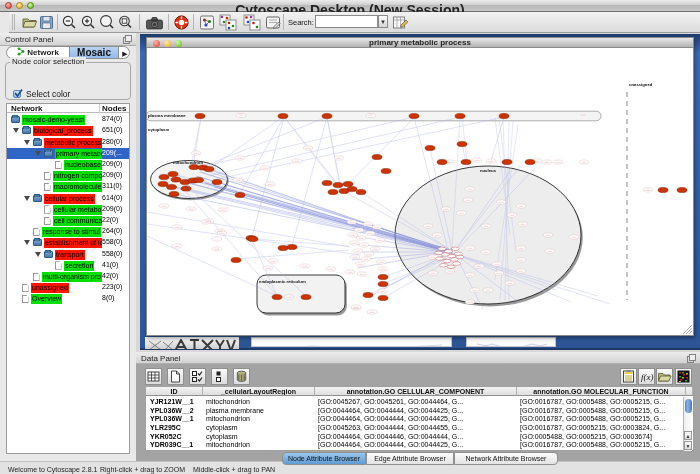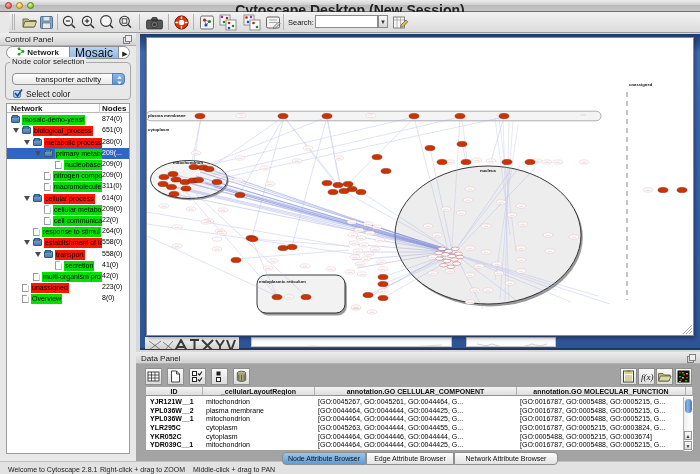--- a/index.html
+++ b/index.html
@@ -17,21 +17,21 @@
 .tbi { position:absolute; top:2px; }
 #searchlbl { position:absolute; left:279px; top:6px; font-size:7.5px; color:#111; }
 #searchbox { position:absolute; left:306px; top:3px; width:63px; height:13px; background:#fff; border:1px solid #8a8a8a; }
 #searcharrow { position:absolute; left:369px; top:3px; width:10px; height:13px; background:linear-gradient(#fdfdfd,#d5d5d5); border:1px solid #8a8a8a; font-size:6px; text-align:center; line-height:13px; color:#333; }
 
 #control { position:absolute; left:0; top:33px; width:124px; height:428px; background:#e8e8e8; }
 #cphead { position:absolute; left:0; top:0; width:136px; height:13px; background:linear-gradient(#efefef,#d4d4d4); border-bottom:1px solid #aeaeae; }
 #cphead span { position:absolute; left:5px; top:2px; font-size:8px; color:#1a1a1a; }
 #tabbar { position:absolute; left:6px; top:13px; width:124px; height:13px; background:#fff; border:1px solid #8f8f8f; border-radius:7px; overflow:hidden; }
 #tabnet { position:absolute; left:0; top:0; width:62px; height:13px; font-size:8px; font-weight:bold; color:#222; text-align:center; line-height:12px; }
-#tabmosaic { position:absolute; left:62px; top:0; width:49px; height:13px; background:linear-gradient(#b9d3f2,#8cb5e8); border-left:1px solid #8f8f8f; font-size:12px; font-weight:normal; color:#111; text-align:center; line-height:12px; }
+#tabmosaic { position:absolute; left:62px; top:0; width:49px; height:13px; background:linear-gradient(#b9d3f2,#8cb5e8); border-left:1px solid #8f8f8f; font-size:10px; font-weight:bold; color:#111; text-align:center; line-height:12px; }
 #tabarr { position:absolute; left:111px; top:0; width:13px; height:13px; border-left:1px solid #8f8f8f; font-size:7px; text-align:center; line-height:13px; color:#222; }
 #groupbox { position:absolute; left:5px; top:29px; width:126px; height:38px; border:1px solid #a8a8a8; border-radius:4px; }
 #grouplbl { position:absolute; left:10px; top:24px; font-size:8px; font-weight:normal; color:#1a1a1a; background:#e8e8e8; padding:0 2px; }
 #combo { position:absolute; left:12px; top:40px; width:113px; height:12px; background:linear-gradient(#ffffff,#e8e8e8); border:1px solid #909090; border-radius:4px; font-size:8px; color:#111; text-align:center; line-height:11px; }
 #combospin { position:absolute; right:-1px; top:-1px; width:13px; height:12px; background:linear-gradient(#8db6ec,#5d92d8); border:1px solid #5580b8; border-radius:0 4px 4px 0; }
 #checkbox { position:absolute; left:13px; top:56.5px; width:8px; height:8px; background:linear-gradient(#cfe2f7,#8fb9ea); border:1px solid #5b83b8; border-radius:2px; }
 #checklbl { position:absolute; left:26px; top:56px; font-size:8.5px; color:#111; }
 #treebox { position:absolute; left:6px; top:70px; width:124px; height:351px; background:#fff; border:1px solid #9b9b9b; }
 #treehdr { position:absolute; left:0; top:0; width:122px; height:9px; border-bottom:1px solid #bbb; background:#fdfdfd; }
 #treehdr .h1 { position:absolute; left:4px; top:0px; font-size:8px; font-weight:bold; color:#111; }
@@ -179,26 +179,20 @@
             <circle cx="2" cy="1.8" r="1.4" fill="#2a2"></circle>
             <circle cx="6" cy="4.5" r="1.4" fill="#2a2"></circle>
             <circle cx="2" cy="7.2" r="1.4" fill="#2a2"></circle>
             <path d="M2 1.8 L6 4.5 L2 7.2" stroke="#282" stroke-width="0.7" fill="none"></path>
           </svg> Network</div>
       <div id="tabmosaic">Mosaic</div>
       <div id="tabarr">▶</div>
     </div>
     <div id="groupbox"></div>
     <div id="grouplbl">Node color selection</div>
-    <div id="combo">transporter activity<div id="combospin">
-          <svg width="11" height="12" viewBox="0 0 12 13" style="position:absolute;left:1px;top:0">
-            <path d="M6 2 L8.5 5 h-5 Z" fill="#fff"></path>
-            <path d="M6 11 L3.5 8 h5 Z" fill="#fff"></path>
-          </svg>
-        </div></div>
     <div id="checkbox">
         <svg width="11" height="11" viewBox="0 0 11 11" style="position:absolute;left:-1px;top:-3px">
           <path d="M2 5 L4.5 8 L9 1.5" fill="none" stroke="#1a4a8a" stroke-width="1.6"></path>
         </svg>
       </div>
     <div id="checklbl">Select color</div>
     <div id="treebox">
       <div id="treehdr">
           <span class="h1">Network</span>
           <span class="h2">Nodes</span>
@@ -314,20 +308,26 @@
           <circle cx="90" cy="5" r="1" fill="#cc4422"></circle>
           <circle cx="150" cy="6" r="1" fill="#cc4422"></circle>
         </svg>
     </div>
     <div class="fragment" style="left:330px;top:304px;width:90px;height:10px;background:#fdfdfd;border:1px solid #c5c5c5;overflow:hidden">
       <svg width="90" height="10">
           <path d="M5 8 L25 2 L45 8 L65 2 L85 7 M10 2 L40 8 M60 8 L80 2" stroke="#b8b8e0" stroke-width="0.7" fill="none"></path>
         </svg>
     </div>
     <div id="netwin">
+      <div id="nwtitle">
+        <div class="tl" style="left:6px;top:1.5px;width:7px;height:7px;background:radial-gradient(circle at 35% 30%,#ffb0a8,#ee6a5f 60%,#c33a30);"></div>
+        <div class="tl" style="left:17px;top:1.5px;width:7px;height:7px;background:radial-gradient(circle at 35% 30%,#ffe9a8,#f5c153 60%,#d79b2a);"></div>
+        <div class="tl" style="left:28px;top:1.5px;width:7px;height:7px;background:radial-gradient(circle at 35% 30%,#d2f5a8,#8fd153 60%,#5d9b2a);"></div>
+        <div class="t">primary metabolic process</div>
+      </div>
       <div id="nwcanvas"><svg width="546" height="286" viewBox="0 0 546 286">
 <rect x="-1.0" y="62.2" width="455" height="9.6" rx="4.8" fill="#f4f4f4" stroke="#9a9a9a" stroke-width="0.8"></rect>
 <ellipse cx="43.2" cy="132.3" rx="38.5" ry="19" fill="#333" opacity="0.5"></ellipse>
 <ellipse cx="42.0" cy="130.5" rx="38.5" ry="19" fill="#f4f4f4" stroke="#222" stroke-width="0.9"></ellipse>
 <ellipse cx="341.0" cy="186.0" rx="93" ry="69" fill="#333" opacity="0.5" transform="translate(1.8,2.4)"></ellipse>
 <ellipse cx="341.0" cy="186.0" rx="93" ry="69" fill="#ededed" stroke="#222" stroke-width="0.9"></ellipse>
 <rect x="110.0" y="226.0" width="88" height="38" rx="9" fill="#333" opacity="0.5" transform="translate(1.8,2.4)"></rect>
 <rect x="110.0" y="226.0" width="88" height="38" rx="9" fill="#f2f2f2" stroke="#222" stroke-width="0.9"></rect>
 <line x1="480.0" y1="43.0" x2="480.0" y2="251" stroke="#8a8a8a" stroke-width="1" stroke-dasharray="5,4"></line>
 <g stroke="#8c96dd" stroke-width="0.62" opacity="0.62">

